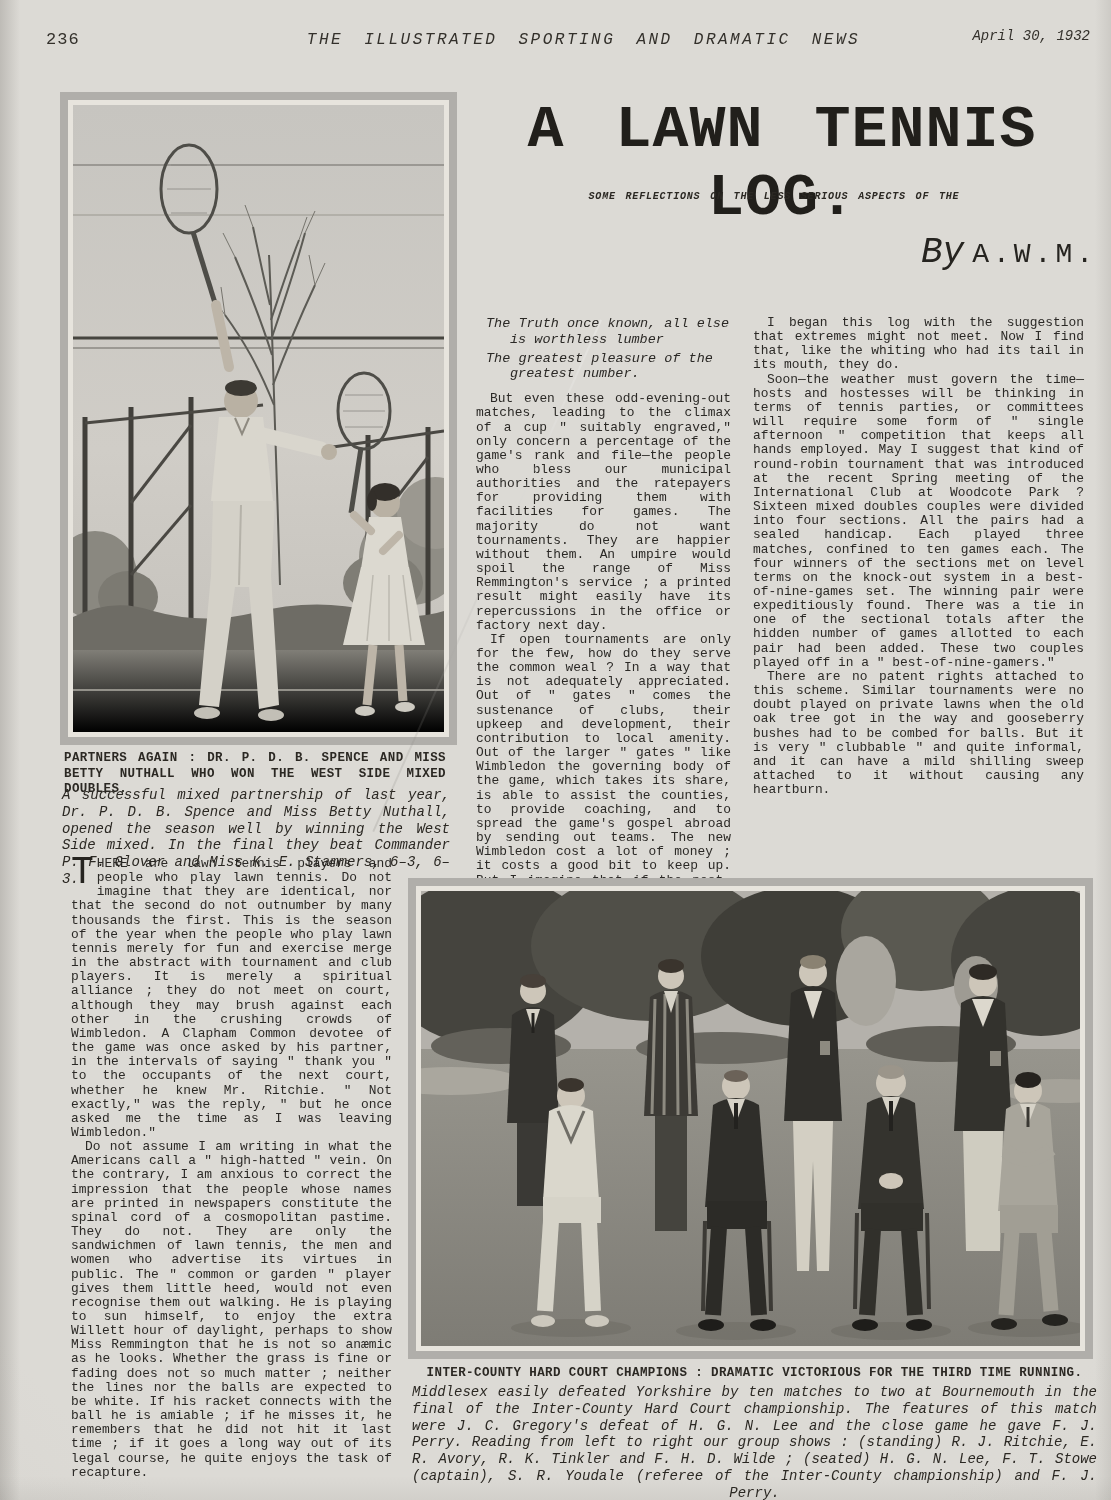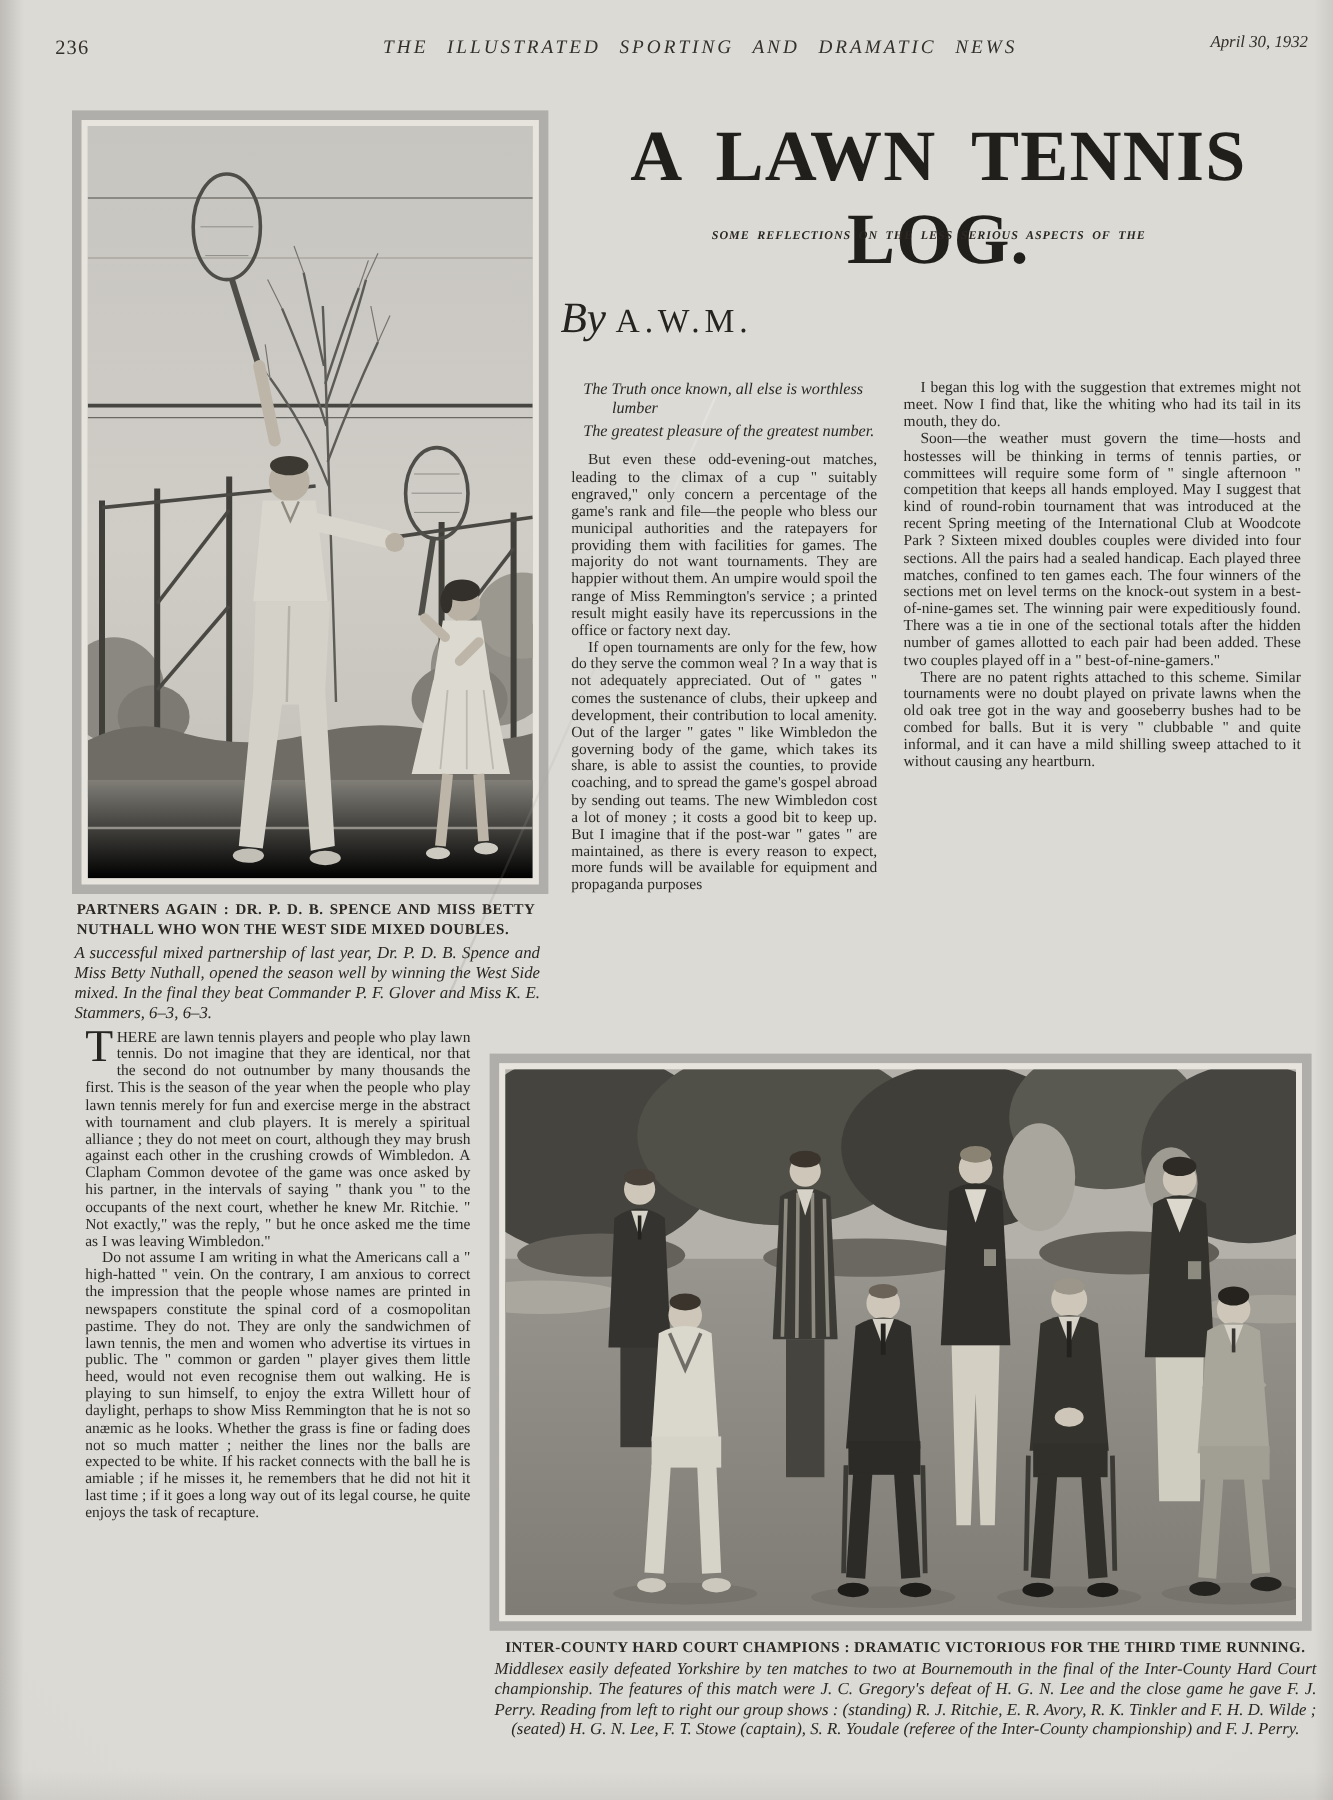--- a/index.html
+++ b/index.html
@@ -1,18 +1,18 @@
 <!DOCTYPE html>
 <html><head>
 <meta charset="utf-8">
 <style>
   html,body{margin:0;padding:0;background:#777;}
   .page{
     position:relative;width:1111px;height:1500px;overflow:hidden;
-    font-family:Liberation Serif, serif;color:#2e2b27;
+    font-family:Liberation Mono, monospace;color:#2e2b27;
     background:
       linear-gradient(90deg, rgba(70,66,60,0.20), rgba(70,66,60,0) 20px),
       linear-gradient(270deg, rgba(70,66,60,0.10), rgba(0,0,0,0) 16px),
       linear-gradient(0deg, rgba(70,66,60,0.07), rgba(0,0,0,0) 24px),
       radial-gradient(ellipse 130% 120% at 50% 42%, #dcdad5 55%, #cdcac5 100%);
   }
   
   .pageno{position:absolute;left:46px;top:30px;font-size:17px;letter-spacing:1px;color:#33302b;}
   .masthead{position:absolute;left:0;right:0;top:31px;padding-left:56px;text-align:center;
     font-style:italic;font-size:16px;letter-spacing:2.5px;word-spacing:9px;color:#33302b;}
@@ -23,21 +23,21 @@
   .photo-inner{width:100%;height:100%;border:5px solid #e7e4dd;box-sizing:border-box;overflow:hidden;background:#c9c6c0;}
   .photo-inner svg{display:block;width:100%;height:100%;}
   .photo-top{left:60px;top:92px;width:397px;height:653px;}
   .photo-bottom{left:408px;top:878px;width:685px;height:481px;}
 
   
   .headline{position:absolute;left:467px;top:96px;width:630px;text-align:center;
     font-weight:700;font-size:60px;letter-spacing:1px;word-spacing:14px;color:#211f1b;}
   .subtitle{position:absolute;left:459px;top:187px;width:630px;text-align:center;
     font-weight:700;font-style:italic;font-size:10px;line-height:19px;letter-spacing:0.8px;word-spacing:3px;color:#2b2823;}
-  .byline{position:absolute;left:467px;top:244px;width:630px;text-align:left;
+  .byline{position:absolute;left:467px;top:232px;width:630px;text-align:right;
     font-size:28px;letter-spacing:4px;color:#262420;}
   .byline .by{font-size:36px;font-style:italic;letter-spacing:0;margin-right:8px;}
 
   
   .cap-head{font-size:12.5px;font-weight:700;letter-spacing:0.4px;line-height:15.5px;color:#2b2823;}
   .cap-body{font-style:italic;font-size:14px;line-height:16.8px;text-align:justify;color:#2b2823;}
   .caption1-head{position:absolute;left:64px;top:751px;width:382px;text-align:justify;}
   .caption1-body{position:absolute;left:62px;top:787px;width:388px;}
   .caption2-head{position:absolute;left:412px;top:1366px;width:685px;text-align:center;}
   .caption2-body{position:absolute;left:412px;top:1384px;width:685px;text-align-last:center;}

